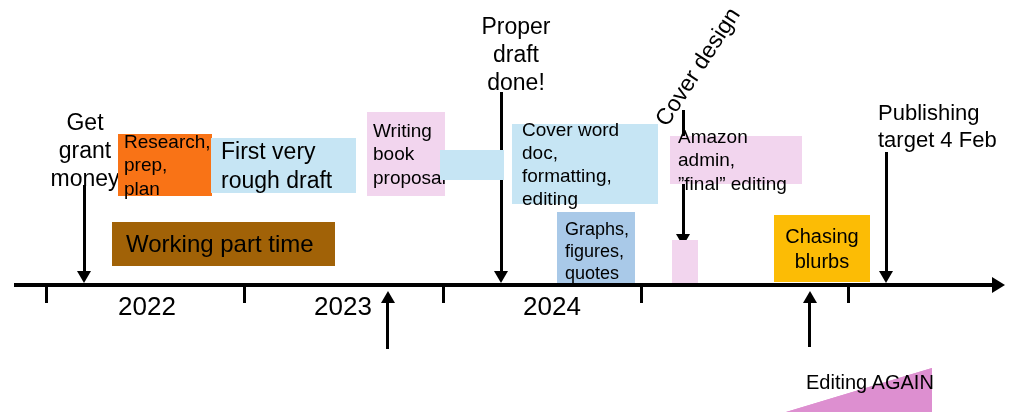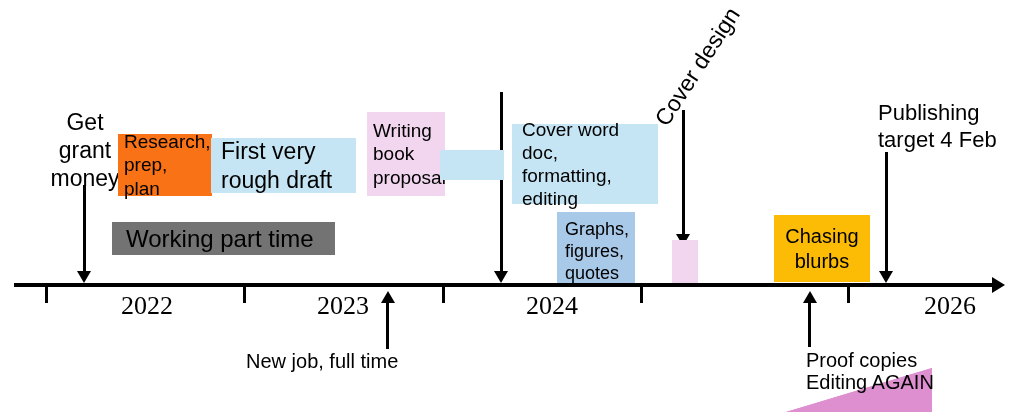--- a/index.html
+++ b/index.html
@@ -7,21 +7,21 @@
   body{font-family:"Liberation Sans", sans-serif;color:#000;}
   #stage{position:relative;width:1013px;height:414px;background:#fff;overflow:hidden;}
 
   .box{position:absolute;box-sizing:border-box;display:flex;align-items:center;}
   .box .txt{display:block;width:100%;line-height:1.22;}
 
   .lbl{position:absolute;line-height:1.22;white-space:pre-line;}
 
   .axisline{position:absolute;background:#000;}
   .tick{position:absolute;width:3px;background:#000;}
-  .yearlbl{position:absolute;font-size:26px;text-align:center;line-height:1;font-family:Liberation Serif, serif;}
+  .yearlbl{position:absolute;font-size:26px;text-align:center;line-height:1;}
 
   .vline{position:absolute;width:3px;background:#000;}
   .arrowhead{position:absolute;width:0;height:0;}
   .ah-down{border-left:7px solid transparent;border-right:7px solid transparent;border-top:12px solid #000;}
   .ah-up{border-left:7px solid transparent;border-right:7px solid transparent;border-bottom:12px solid #000;}
   .ah-right{border-top:8px solid transparent;border-bottom:8px solid transparent;border-left:13px solid #000;}
 
   .rot{position:absolute;transform-origin:left bottom;white-space:nowrap;}
   .tri{position:absolute;}
 </style>
@@ -29,20 +29,23 @@
 <body>
 
 <div id="stage">
 
   <div class="lbl" style="left:45px;top:108px;width:80px;font-size:23px;text-align:center;">Get
 grant
 money</div>
   <div class="vline" style="left:83px;top:185px;height:88px;"></div>
   <div class="arrowhead ah-down" style="left:77px;top:271px;"></div>
 
+  <div class="lbl" style="left:470px;top:12px;width:92px;font-size:23px;text-align:center;">Proper
+draft
+done!</div>
   <div class="vline" style="left:500px;top:92px;height:181px;"></div>
   <div class="arrowhead ah-down" style="left:494px;top:271px;"></div>
 
   <div class="rot" style="left:672px;top:104px;font-size:23px;transform:rotate(-57deg);">Cover design</div>
   <div class="vline" style="left:682px;top:110px;height:128px;"></div>
   <div class="arrowhead ah-down" style="left:676px;top:234px;"></div>
 
   <div class="lbl" style="left:878px;top:100px;width:140px;font-size:22px;text-align:left;">Publishing
 target 4 Feb</div>
   <div class="vline" style="left:885px;top:152px;height:121px;"></div>
@@ -67,22 +70,26 @@
   <div class="box" style="left:440px;top:150px;width:64px;height:30px;background:#c6e5f4;">
     <span class="txt" style="font-size:19px;"></span>
   </div>
 
   <div class="box" style="left:512px;top:124px;width:146px;height:80px;background:#c6e5f4;padding:0 10px;">
     <span class="txt" style="font-size:19px;white-space:pre-line;">Cover word doc,
 formatting,
 editing</span>
   </div>
 
+  <div class="box" style="left:670px;top:136px;width:132px;height:48px;background:#f2d5ee;padding:0 8px;">
+    <span class="txt" style="font-size:19px;white-space:pre-line;">Amazon admin,
+”final” editing</span>
+  </div>
 
-  <div class="box" style="left:112px;top:222px;width:223px;height:33px;background:#737373;padding:0 14px;">
+  <div class="box" style="left:112px;top:222px;width:223px;height:44px;background:#a16207;padding:0 14px;">
     <span class="txt" style="font-size:24px;">Working part time</span>
   </div>
 
   <div class="box" style="left:557px;top:212px;width:78px;height:72px;background:#a9c9e8;padding:0 8px;">
     <span class="txt" style="font-size:18px;white-space:pre-line;margin-top:8px;">Graphs,
 figures,
 quotes</span>
   </div>
 
   <div class="box" style="left:672px;top:240px;width:26px;height:44px;background:#f2d5ee;">
@@ -99,29 +106,26 @@
 
   <div class="tick" style="left:45px;top:287px;height:16px;"></div>
   <div class="tick" style="left:243px;top:287px;height:16px;"></div>
   <div class="tick" style="left:442px;top:287px;height:16px;"></div>
   <div class="tick" style="left:640px;top:287px;height:16px;"></div>
   <div class="tick" style="left:847px;top:287px;height:16px;"></div>
 
   <div class="yearlbl" style="left:107px;top:293px;width:80px;">2022</div>
   <div class="yearlbl" style="left:303px;top:293px;width:80px;">2023</div>
   <div class="yearlbl" style="left:512px;top:293px;width:80px;">2024</div>
-  <div class="yearlbl" style="left:910px;top:293px;width:80px;">2026</div>
 
   <div class="arrowhead ah-up" style="left:381px;top:291px;"></div>
   <div class="vline" style="left:386px;top:302px;height:47px;"></div>
-  <div class="lbl" style="left:246px;top:349px;width:260px;font-size:20px;text-align:left;">New job, full time</div>
 
   <div class="arrowhead ah-up" style="left:803px;top:291px;"></div>
   <div class="vline" style="left:808px;top:302px;height:45px;"></div>
-  <div class="lbl" style="left:806px;top:348px;width:200px;font-size:20px;text-align:left;">Proof copies</div>
 
   <svg class="tri" style="left:786px;top:368px;" width="146" height="44" viewBox="0 0 146 44">
     <polygon points="0,44 146,0 146,12 26,44" fill="#dd8fd0"></polygon>
     <polygon points="0,44 146,0 146,44" fill="#dd8fd0"></polygon>
   </svg>
   <div class="lbl" style="left:806px;top:370px;width:200px;font-size:20px;text-align:left;">Editing AGAIN</div>
 
 </div>
 
 </body></html>

